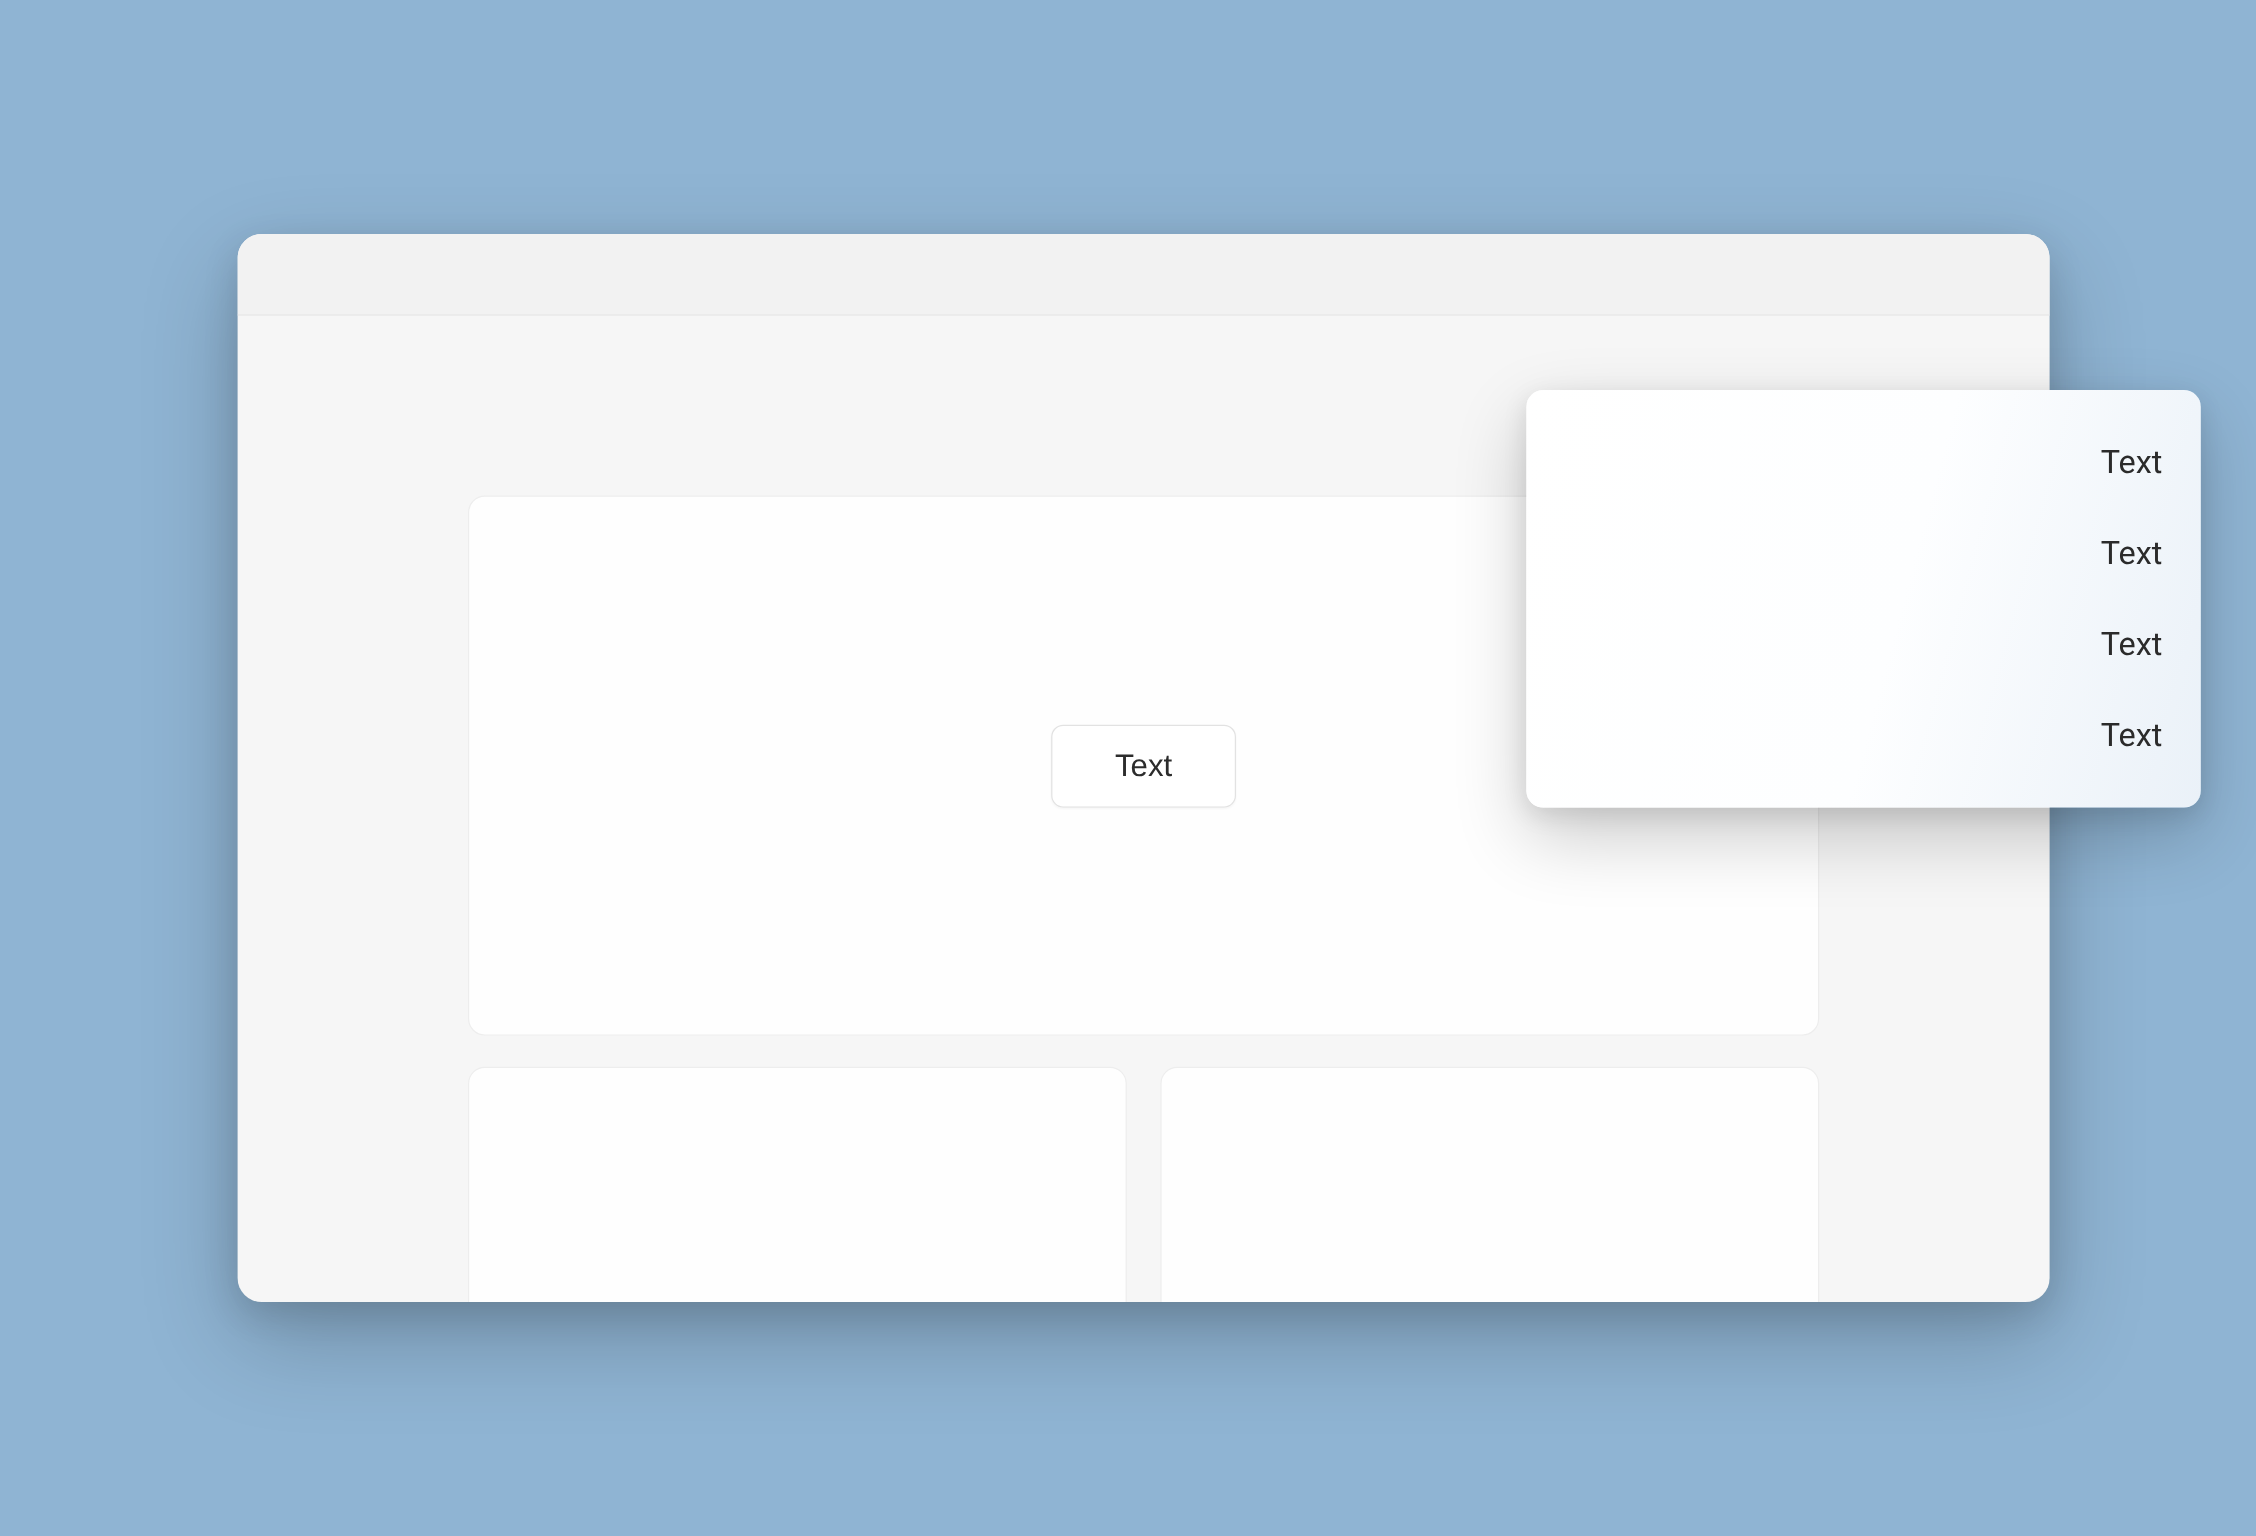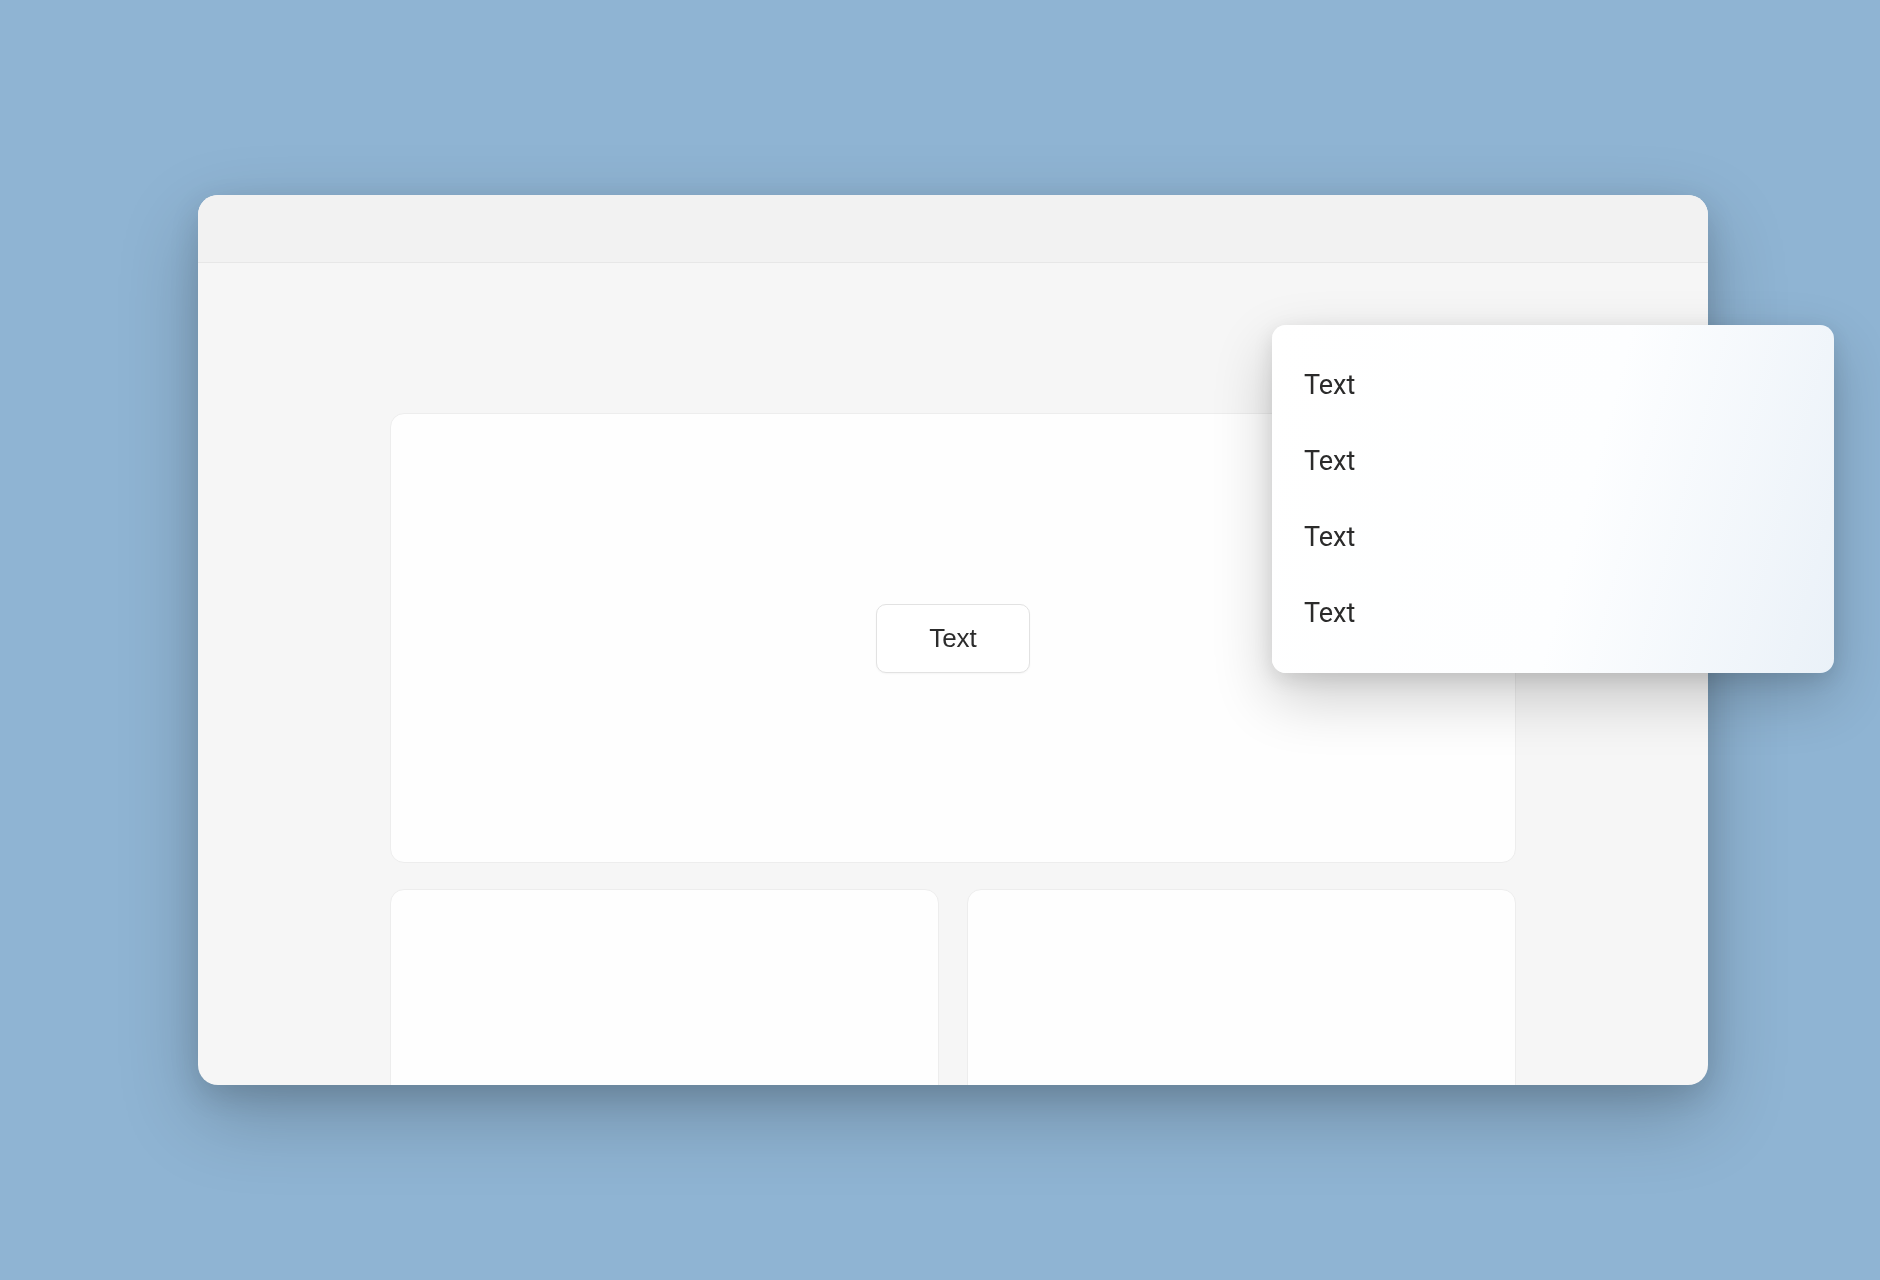--- a/index.html
+++ b/index.html
@@ -1,18 +1,19 @@
 <!DOCTYPE html>
 <html><head>
   <meta charset="utf-8">
   <style>
     * {
       margin: 0;
       padding: 0;
       box-sizing: border-box;
+      text-align: right;
     }
 
     body {
       width: 1880px;
       height: 1280px;
       background: #8fb4d3;
       font-family: -apple-system, BlinkMacSystemFont, "Segoe UI", Roboto, sans-serif;
       position: relative;
       overflow: hidden;
     }

